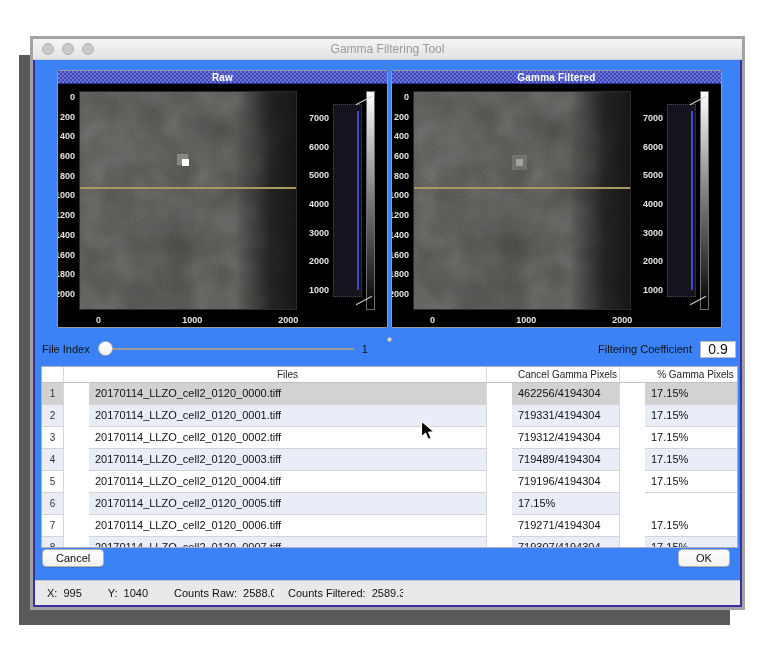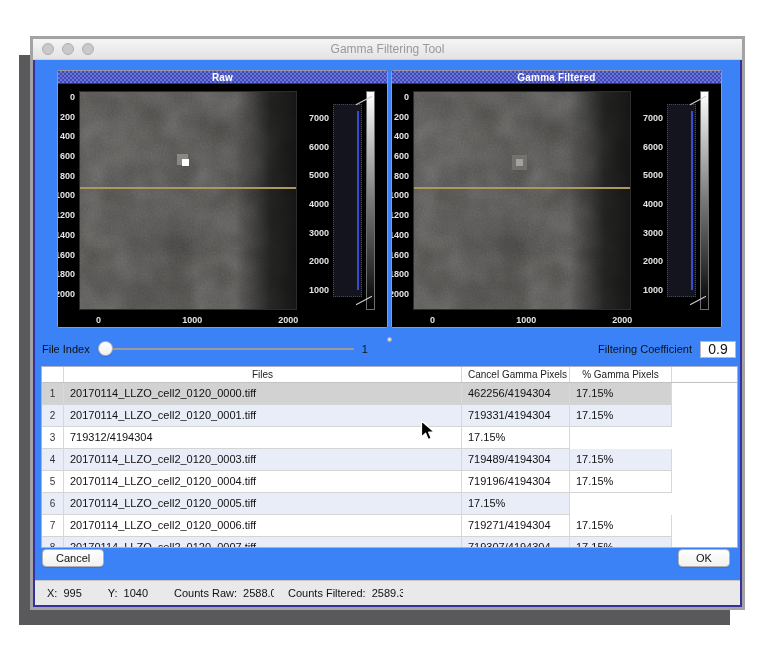--- a/index.html
+++ b/index.html
@@ -84,21 +84,21 @@
   .spacer { flex: 1; }
   .coeff-label { margin-right: 8px; }
   .coeff-input { width: 36px; height: 17px; font-size: 14px; font-family: "Liberation Sans", sans-serif;
     text-align: center; border: 1px solid #b9b9b9; background: #fff; color: #111; }
   .grip-dot { position: absolute; left: 352px; top: 277px; width: 5px; height: 5px; border-radius: 50%;
     background: #dcdcdc; border: 1px solid #a8a8a8; }
 
   
   .table-wrap { position: absolute; left: 6px; right: 2px; top: 306px; height: 182px;
     background: #fff; border: 1px solid #b0b0c4; overflow: hidden; }
-  .t-grid { display: grid; grid-template-columns: 22px 398px 108px 102px 1fr; }
+  .t-grid { display: grid; grid-template-columns: 22px 398px 108px 102px 1fr; gap: 25px; }
   .t-head { height: 16px; line-height: 15px; font-size: 10px; color: #222; border-bottom: 1px solid #c2c2c2; background: #fff; }
   .t-head .cell { text-align: center; }
   .t-row { height: 22px; line-height: 21px; font-size: 11px; color: #111; background: #fff; }
   .t-row.alt .cell:not(.filler) { background: #e9edf8; }
   .t-row.selected .cell:not(.filler) { background: #d2d2d2; }
   .cell { border-right: 1px solid #d8d8d8; border-bottom: 1px solid #d4d4d4; padding: 0 6px;
     white-space: nowrap; overflow: hidden; }
   .cell.idx { text-align: center; font-size: 10px; color: #333; padding: 0 2px; }
   .cell.filler { border-right: none; border-bottom: none; background: #fff; }
   .t-head .cell { border-bottom: none; }
@@ -284,20 +284,21 @@
           </div>
           <div class="t-grid t-row alt">
             <div class="cell idx">2</div>
             <div class="cell">20170114_LLZO_cell2_0120_0001.tiff</div>
             <div class="cell">719331/4194304</div>
             <div class="cell">17.15%</div>
             <div class="cell filler"></div>
           </div>
           <div class="t-grid t-row">
             <div class="cell idx">3</div>
+            <div class="cell">20170114_LLZO_cell2_0120_0002.tiff</div>
             <div class="cell">719312/4194304</div>
             <div class="cell">17.15%</div>
             <div class="cell filler"></div>
           </div>
           <div class="t-grid t-row alt">
             <div class="cell idx">4</div>
             <div class="cell">20170114_LLZO_cell2_0120_0003.tiff</div>
             <div class="cell">719489/4194304</div>
             <div class="cell">17.15%</div>
             <div class="cell filler"></div>

